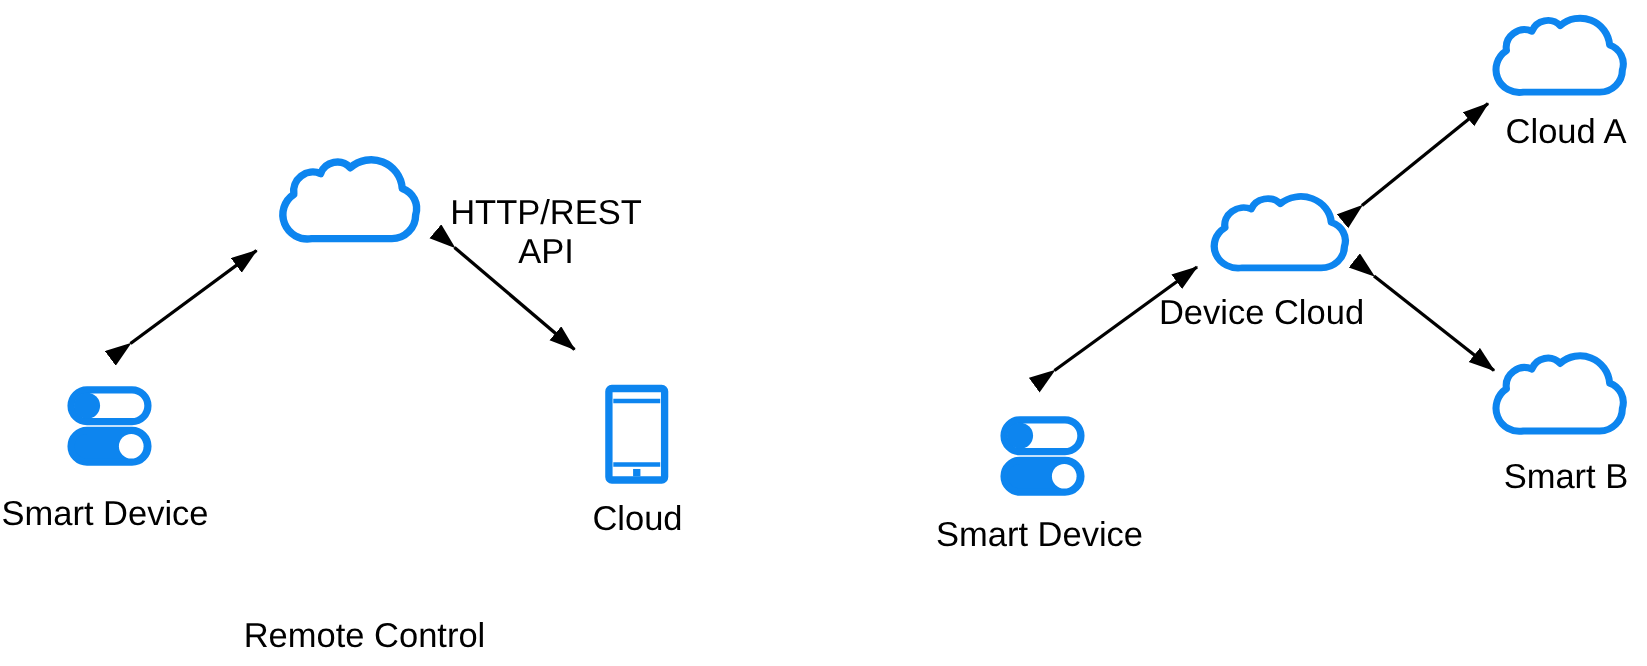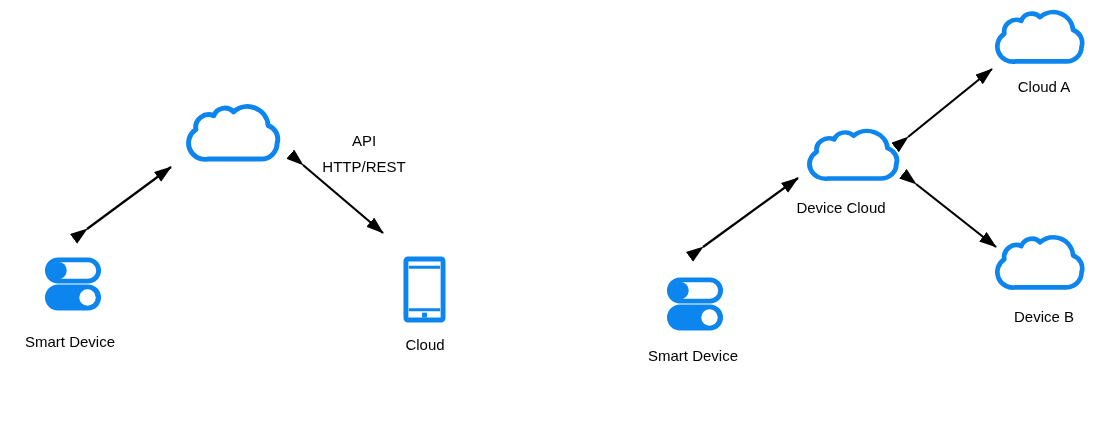--- a/index.html
+++ b/index.html
@@ -12,21 +12,21 @@
   #canvas{
     position:relative;
     width:1098px;height:444px;
     background:var(--bg);
     font-family:"Liberation Sans","DejaVu Sans",sans-serif;
     color:var(--text);
     overflow:hidden;
   }
   .abs{position:absolute;}
   .label{
-    font-size:15px;
+    font-size:23px;
     line-height:26px;
     text-align:center;
     white-space:nowrap;
     color:var(--text);
   }
   .cloud-path{
     fill:#fff;
     stroke:var(--accent);
     stroke-width:5;
     stroke-linejoin:round;
@@ -48,60 +48,61 @@
 
 <div id="canvas">
 
   <div class="abs" style="left:0;top:0;width:549px;height:444px;">
 
     <svg class="abs" style="left:184px;top:101px;" width="103" height="63" viewBox="0 0 104 64" preserveAspectRatio="none">
       <path class="cloud-path" d="M 24 59 L 78 59 A 16 16 0 0 0 94 43 A 14.5 14.5 0 0 0 85 25 A 21 21 0 0 0 50 11 A 12 12 0 0 0 30 15 A 13 13 0 0 0 12 29 A 16.5 16.5 0 0 0 24 59 Z"></path>
     </svg>
 
     <div class="abs label" style="left:289px;top:128px;width:150px;">
+      <div>HTTP/REST</div>
       <div>API</div>
-      <div>HTTP/REST</div>
     </div>
 
     <svg class="abs" style="left:44px;top:257px;" width="58" height="54" viewBox="0 0 60 56" preserveAspectRatio="none">
       <rect class="tg-outline" x="3.5" y="3" width="53" height="22" rx="11"></rect>
       <circle class="tg-knob-blue" cx="14.5" cy="14" r="9"></circle>
       <rect class="tg-filled" x="3.5" y="31" width="53" height="22" rx="11"></rect>
       <circle class="tg-knob-white" cx="45" cy="42" r="8.5"></circle>
     </svg>
 
     <div class="abs label" style="left:0;top:329px;width:140px;">Smart Device</div>
 
     <svg class="abs" style="left:403px;top:256px;" width="43" height="67" viewBox="0 0 44 68" preserveAspectRatio="none">
       <rect class="ph-frame" x="3" y="3" width="38" height="62" rx="2"></rect>
       <line class="ph-line" x1="6" y1="11.5" x2="38" y2="11.5"></line>
       <line class="ph-line" x1="6" y1="54.5" x2="38" y2="54.5"></line>
       <rect class="ph-dot" x="19.5" y="57.5" width="5" height="5"></rect>
     </svg>
 
     <div class="abs label" style="left:381px;top:332px;width:88px;">Cloud</div>
 
+    <div class="abs label" style="left:140px;top:410px;width:206px;">Remote Control</div>
   </div>
 
   <div class="abs" style="left:549px;top:0;width:549px;height:444px;">
 
     <svg class="abs" style="left:256px;top:126px;" width="101" height="57" viewBox="0 0 104 64" preserveAspectRatio="none">
       <path class="cloud-path" d="M 24 59 L 78 59 A 16 16 0 0 0 94 43 A 14.5 14.5 0 0 0 85 25 A 21 21 0 0 0 50 11 A 12 12 0 0 0 30 15 A 13 13 0 0 0 12 29 A 16.5 16.5 0 0 0 24 59 Z"></path>
     </svg>
     <div class="abs label" style="left:221px;top:195px;width:142px;">Device Cloud</div>
 
     <svg class="abs" style="left:444px;top:7px;" width="98" height="59" viewBox="0 0 104 64" preserveAspectRatio="none">
       <path class="cloud-path" d="M 24 59 L 78 59 A 16 16 0 0 0 94 43 A 14.5 14.5 0 0 0 85 25 A 21 21 0 0 0 50 11 A 12 12 0 0 0 30 15 A 13 13 0 0 0 12 29 A 16.5 16.5 0 0 0 24 59 Z"></path>
     </svg>
     <div class="abs label" style="left:445px;top:74px;width:100px;">Cloud A</div>
 
     <svg class="abs" style="left:444px;top:232px;" width="98" height="60" viewBox="0 0 104 64" preserveAspectRatio="none">
       <path class="cloud-path" d="M 24 59 L 78 59 A 16 16 0 0 0 94 43 A 14.5 14.5 0 0 0 85 25 A 21 21 0 0 0 50 11 A 12 12 0 0 0 30 15 A 13 13 0 0 0 12 29 A 16.5 16.5 0 0 0 24 59 Z"></path>
     </svg>
-    <div class="abs label" style="left:445px;top:304px;width:100px;">Device B</div>
+    <div class="abs label" style="left:445px;top:304px;width:100px;">Smart B</div>
 
     <svg class="abs" style="left:117px;top:277px;" width="58" height="54" viewBox="0 0 60 56" preserveAspectRatio="none">
       <rect class="tg-outline" x="3.5" y="3" width="53" height="22" rx="11"></rect>
       <circle class="tg-knob-blue" cx="14.5" cy="14" r="9"></circle>
       <rect class="tg-filled" x="3.5" y="31" width="53" height="22" rx="11"></rect>
       <circle class="tg-knob-white" cx="45" cy="42" r="8.5"></circle>
     </svg>
     <div class="abs label" style="left:73px;top:343px;width:142px;">Smart Device</div>
 
   </div>

